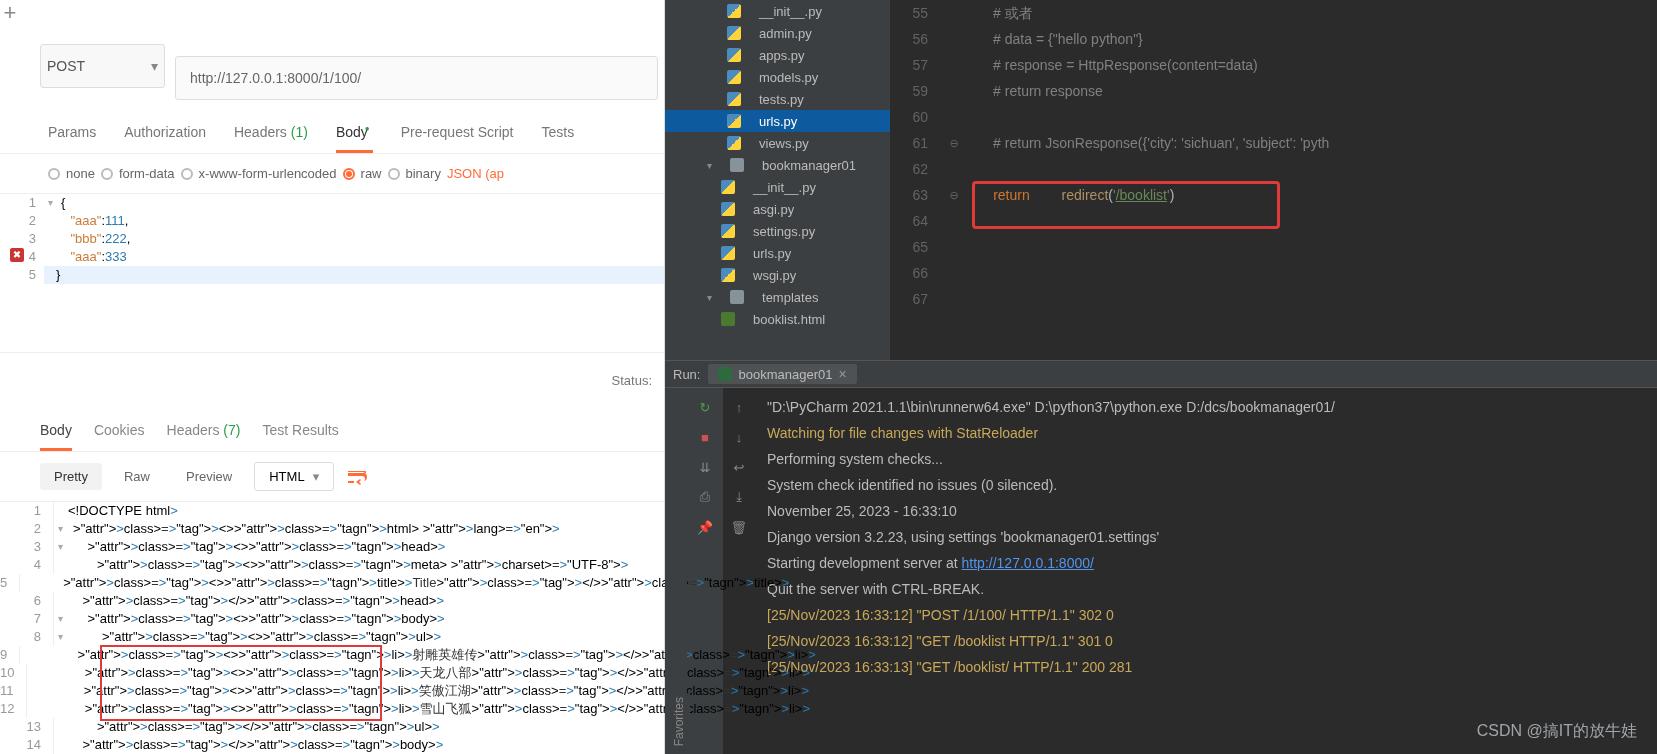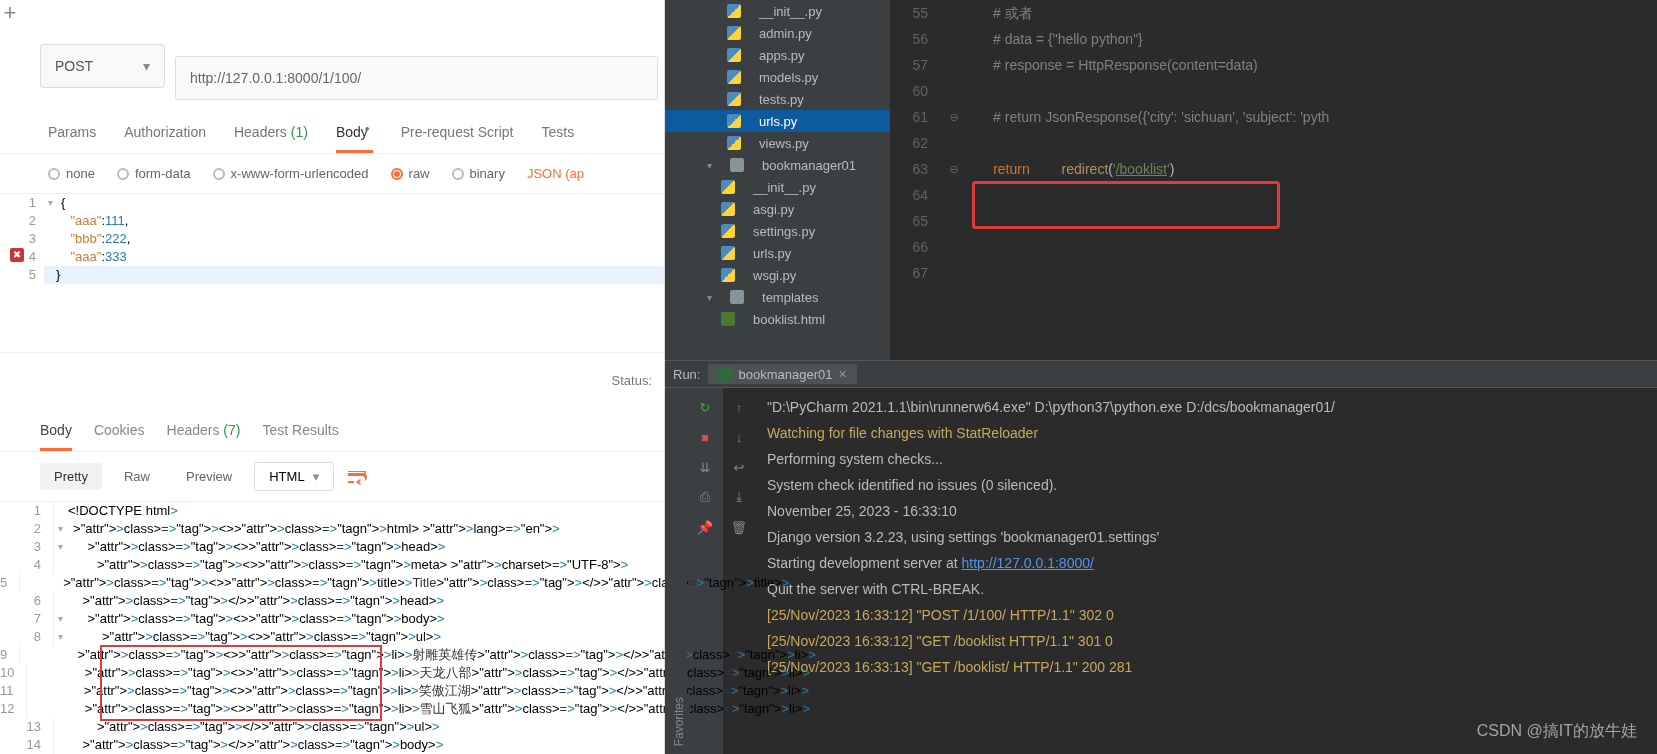--- a/index.html
+++ b/index.html
@@ -3,28 +3,28 @@
 <meta charset="utf-8">
 <style>
 * { margin:0; padding:0; box-sizing:border-box; font-family:Arial,sans-serif; }
 body { display:flex; width:1657px; height:754px; overflow:hidden; background:#fff; }
 .left { width:665px; display:flex; flex-direction:column; border-right:1px solid #ddd; }
 .right { flex:1; display:flex; flex-direction:column; background:#2b2b2b; }
 
 
 .plus { width:20px; display:flex; align-items:center; justify-content:center; color:#888; font-size:22px; }
 .reqbar { display:flex; align-items:center; padding:6px 6px 6px 40px; gap:10px; }
-.method { width:125px; height:44px; border:1px solid #ddd; background:#f8f8f8; display:flex; align-items:center; justify-content:space-between; padding:0 14px; color:#555; font-size:14px; border-radius:3px; }
+.method { width:125px; height:44px; border:1px solid #ddd; background:#f8f8f8; display:flex; align-items:center; justify-content:space-between; padding:0 6px; color:#555; font-size:14px; border-radius:3px; }
 .url { flex:1; height:44px; border:1px solid #ddd; background:#fafafa; padding:0 14px; color:#666; font-size:14px; display:flex; align-items:center; border-radius:3px;margin-top:24px; }
 .reqtabs { display:flex; gap:28px; padding:18px 40px 0 48px; font-size:14px; color:#777; border-bottom:1px solid #eee; }
 .reqtabs span { padding-bottom:10px; cursor:pointer; }
 .reqtabs .active { color:#333; border-bottom:3px solid #ff6c37; font-weight:500; }
 .badge { color:#2a9d4a; }
 .dot { color:#2a9d4a; font-size:8px; position:relative; top:-6px; left:-3px; }
-.bodytype { display:flex; gap:22px; padding:12px 48px; font-size:13px; color:#666; align-items:center; border-bottom:1px solid #eee; }
+.bodytype { display:flex; gap:6px; padding:12px 48px; font-size:13px; color:#666; align-items:center; border-bottom:1px solid #eee; }
 .radio { display:inline-flex; align-items:center; gap:6px; }
 .radio .r { width:12px; height:12px; border:2px solid #bbb; border-radius:50%; display:inline-block; }
 .radio.sel .r { border-color:#ff6c37; position:relative; }
 .radio.sel .r::after { content:''; position:absolute; inset:1px; background:#ff6c37; border-radius:50%; }
 .jsonlbl { color:#ff6c37; }
 .coderow { display:flex; font-family:'Consolas',monospace; font-size:13px; line-height:18px; }
 .coderow .ln { width:44px; text-align:right; color:#999; padding-right:8px; background:#fff; }
 .coderow .ct { flex:1; white-space:pre; padding-left:4px; }
 .coderow.err .ln { position:relative; }
 .coderow.err .ln::before { content:'✖'; position:absolute; left:10px; color:#fff; background:#c33; width:14px; height:14px; font-size:10px; border-radius:2px; text-align:center; line-height:14px; }
@@ -331,20 +331,25 @@
           <div class="ln">56</div>
           <div class="fold-g"></div>
           <div class="ct"><span class="cmt">        # data = {"hello python"}</span></div>
         </div>
         <div class="row">
           <div class="ln">57</div>
           <div class="fold-g"></div>
           <div class="ct"><span class="cmt">        # response = HttpResponse(content=data)</span></div>
         </div>
         <div class="row">
+          <div class="ln">59</div>
+          <div class="fold-g"></div>
+          <div class="ct"><span class="cmt">        # return response</span></div>
+        </div>
+        <div class="row">
           <div class="ln">60</div>
           <div class="fold-g"></div>
           <div class="ct"></div>
         </div>
         <div class="row">
           <div class="ln">61</div>
           <div class="fold-g">⊖</div>
           <div class="ct"><span class="cmt">        # return JsonResponse({'city': 'sichuan', 'subject': 'pyth</span></div>
         </div>
         <div class="row">

